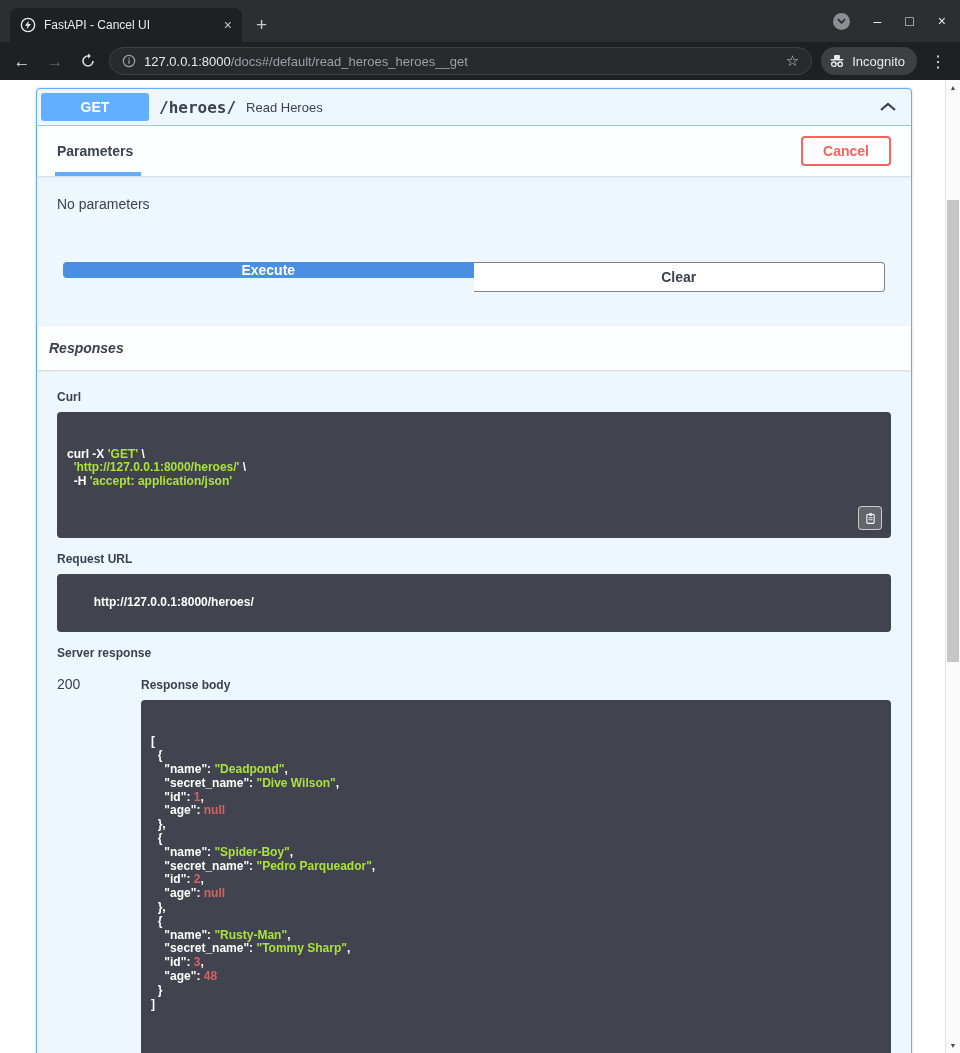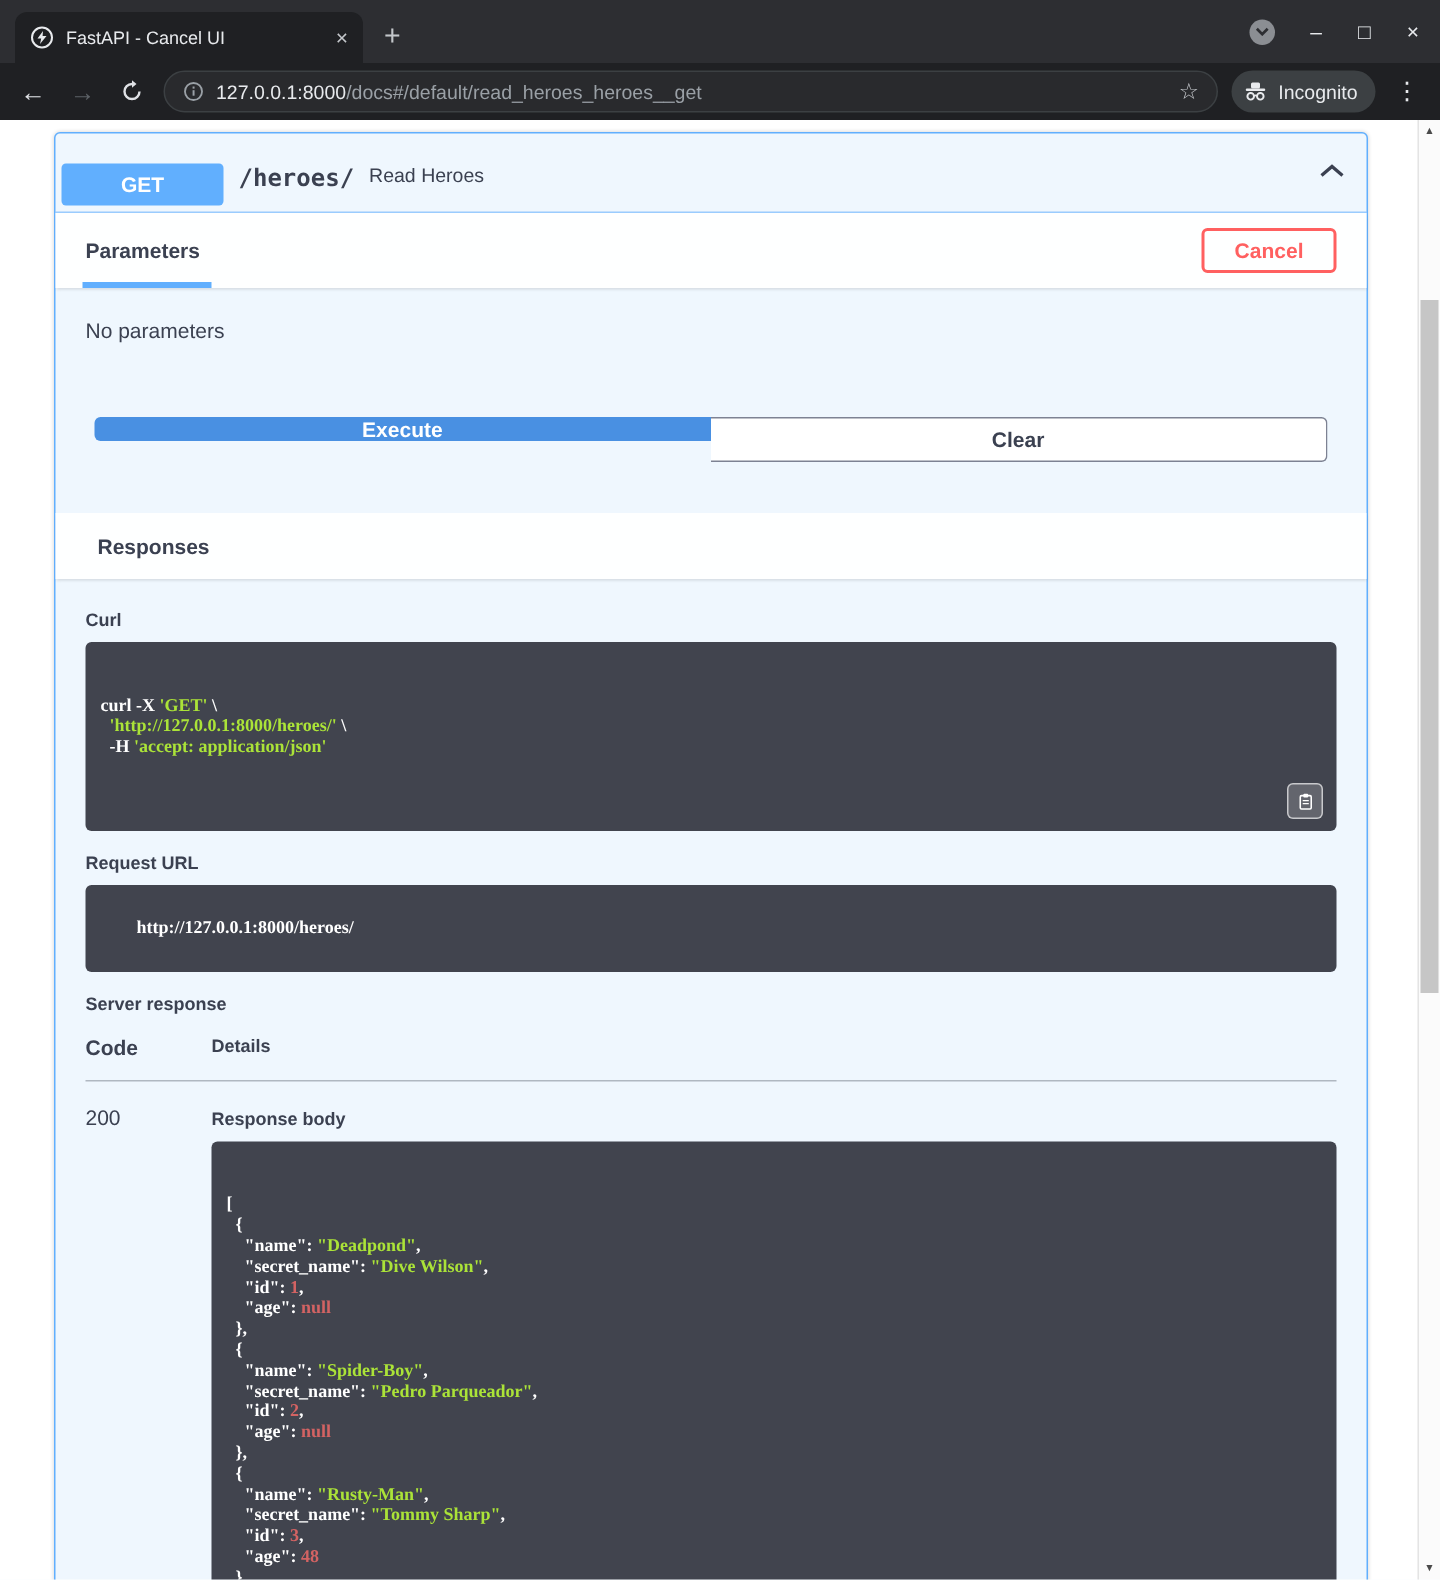--- a/index.html
+++ b/index.html
@@ -29,21 +29,21 @@
   .star { color:#c4c7cb; font-size:15px; }
   .incognito-chip { background:#3c4043; border-radius:14px; height:28px; display:flex; align-items:center;
     gap:7px; padding:0 12px 0 8px; color:#e8eaed; font-size:13px; white-space:nowrap; }
   .kebab { color:#e8eaed; font-size:16px; padding:0 4px; }
 
   
   .page { position:absolute; top:80px; left:0; width:945px; bottom:0; background:#fff; overflow:hidden; }
   .opblock { margin:8px 33px 0 36px; border:1px solid var(--method-get,#61affe); border-radius:4px;
     background:#eff7fe; box-shadow:0 0 3px rgba(0,0,0,.19); color:#3b4151; }
 
-  .opblock-header { display:flex; gap:10px; padding:20px 14px 4px 4px;
+  .opblock-header { display:flex; align-items:center; gap:10px; padding:4px 14px 4px 4px;
     border-bottom:1px solid rgba(97,175,254,.6); cursor:pointer; }
   .method-badge { background:var(--method-get,#61affe); color:#fff; font-weight:700; font-size:14px;
     width:108px; text-align:center; padding:6px 0; border-radius:3px; }
   .op-path { font-family:"DejaVu Sans Mono", monospace; font-size:16px; font-weight:600; color:#3b4151; }
   .op-summary { font-size:13px; color:#3b4151; }
   .op-chevron { margin-left:auto; }
 
   .section-header { position:relative; display:flex; align-items:center; justify-content:space-between;
     background:rgba(255,255,255,.9); padding:10px 20px; box-shadow:0 1px 2px rgba(0,0,0,.12); min-height:50px; }
   .tab-item { font-size:14px; font-weight:700; color:#3b4151; }
@@ -52,29 +52,29 @@
     font-weight:700; font-size:14px; padding:5px 20px; border-radius:4px; font-family:inherit; cursor:pointer; }
 
   .params-body { padding:20px 20px 50px; font-size:14px; }
 
   .execute-row { display:flex; padding:0 26px 34px; }
   .btn-execute { flex:1; height:16px; background:var(--execute,#4990e2); color:#fff; border:none;
     border-radius:4px 0 0 4px; font-weight:700; font-size:14px; font-family:inherit; cursor:pointer; }
   .btn-clear { flex:1; height:30px; background:#fff; color:#3b4151; border:1px solid #7d8293;
     border-left:none; border-radius:0 4px 4px 0; font-weight:700; font-size:14px; font-family:inherit; cursor:pointer; }
 
-  .responses-header { padding:13px 28px; min-height:44px; }
+  .responses-header { padding:13px 12px; min-height:44px;font-style:italic; }
   .responses-title { font-size:14px; font-weight:700; color:#3b4151; }
 
   .responses-body { padding:10px 20px 20px; }
   .block-label { font-size:12px; font-weight:700; color:#3b4151; margin-top:14px; }
   .block-label.first { margin-top:10px; }
 
   .codeblock { position:relative; margin-top:8px; background:var(--code-bg,#41444e); border-radius:4px;
-    padding:8px 10px; font-family:Liberation Serif, serif; font-size:12px; font-weight:600;
+    padding:8px 10px; font-family:Liberation Sans, sans-serif; font-size:12px; font-weight:600;
     line-height:13.8px; color:#fff; white-space:pre; overflow:hidden; }
   .tok-p { color:#ffffff; }
   .tok-s { color:var(--string,#abe338); }
   .tok-n { color:var(--number,#d36363); }
   .tok-k { color:#ffffff; }
 
   .copy-btn { width:24px; height:24px; background:rgba(255,255,255,.18); border:1px solid rgba(255,255,255,.65);
     border-radius:4px; display:flex; align-items:center; justify-content:center; cursor:pointer; }
   .curl-copy { position:absolute; right:9px; bottom:8px; }
 
@@ -207,24 +207,20 @@
         </span>
       </div>
 
       <div class="block-label">Request URL</div>
       <div class="codeblock">
         <span class="tok-p">http://127.0.0.1:8000/heroes/</span>
       </div>
 
       <div class="block-label">Server response</div>
 
-      <div class="resp-head">
-        <span class="col-code-h">Code</span>
-        <span class="col-details-h">Details</span>
-      </div>
 
       <div class="resp-row">
         <span class="col-code">200</span>
         <div class="col-details">
 
           <div class="block-label first" style="margin-top:2px">Response body</div>
           <div class="codeblock">
             <div><div><span class="tok-p">[</span></div><div><span class="tok-p">  {</span></div><div>    <span class="tok-k">"name"</span><span class="tok-p">: </span><span class="tok-s">"Deadpond"</span><span class="tok-p">,</span></div><div>    <span class="tok-k">"secret_name"</span><span class="tok-p">: </span><span class="tok-s">"Dive Wilson"</span><span class="tok-p">,</span></div><div>    <span class="tok-k">"id"</span><span class="tok-p">: </span><span class="tok-n">1</span><span class="tok-p">,</span></div><div>    <span class="tok-k">"age"</span><span class="tok-p">: </span><span class="tok-n">null</span><span class="tok-p"></span></div><div><span class="tok-p">  },</span></div><div><span class="tok-p">  {</span></div><div>    <span class="tok-k">"name"</span><span class="tok-p">: </span><span class="tok-s">"Spider-Boy"</span><span class="tok-p">,</span></div><div>    <span class="tok-k">"secret_name"</span><span class="tok-p">: </span><span class="tok-s">"Pedro Parqueador"</span><span class="tok-p">,</span></div><div>    <span class="tok-k">"id"</span><span class="tok-p">: </span><span class="tok-n">2</span><span class="tok-p">,</span></div><div>    <span class="tok-k">"age"</span><span class="tok-p">: </span><span class="tok-n">null</span><span class="tok-p"></span></div><div><span class="tok-p">  },</span></div><div><span class="tok-p">  {</span></div><div>    <span class="tok-k">"name"</span><span class="tok-p">: </span><span class="tok-s">"Rusty-Man"</span><span class="tok-p">,</span></div><div>    <span class="tok-k">"secret_name"</span><span class="tok-p">: </span><span class="tok-s">"Tommy Sharp"</span><span class="tok-p">,</span></div><div>    <span class="tok-k">"id"</span><span class="tok-p">: </span><span class="tok-n">3</span><span class="tok-p">,</span></div><div>    <span class="tok-k">"age"</span><span class="tok-p">: </span><span class="tok-n">48</span><span class="tok-p"></span></div><div><span class="tok-p">  }</span></div><div><span class="tok-p">]</span></div></div>
             
           </div>

